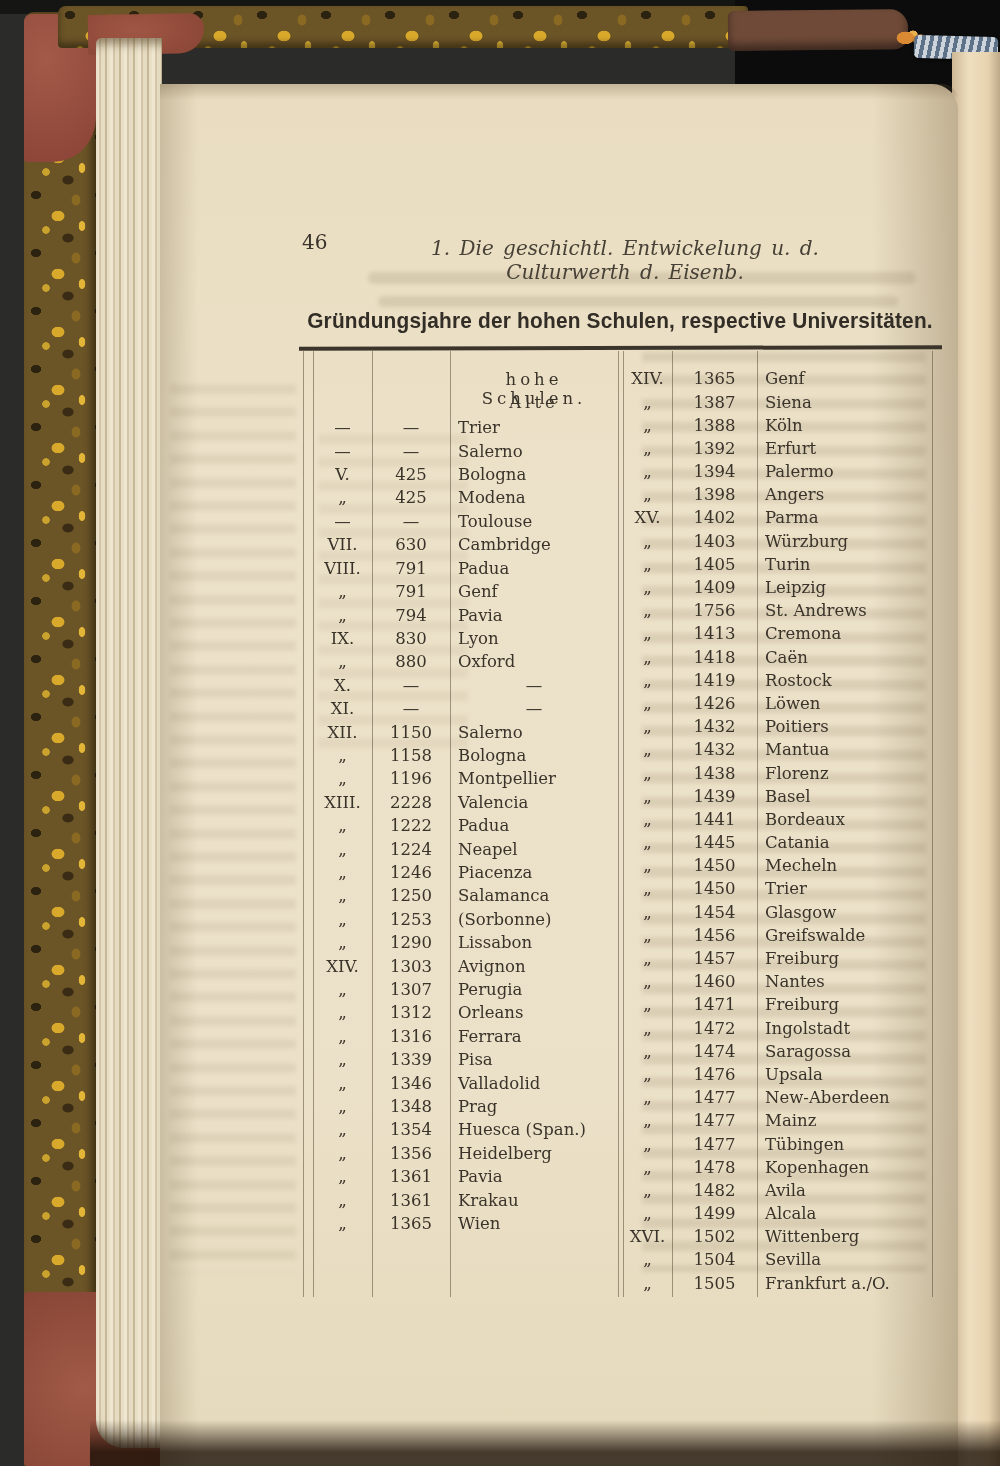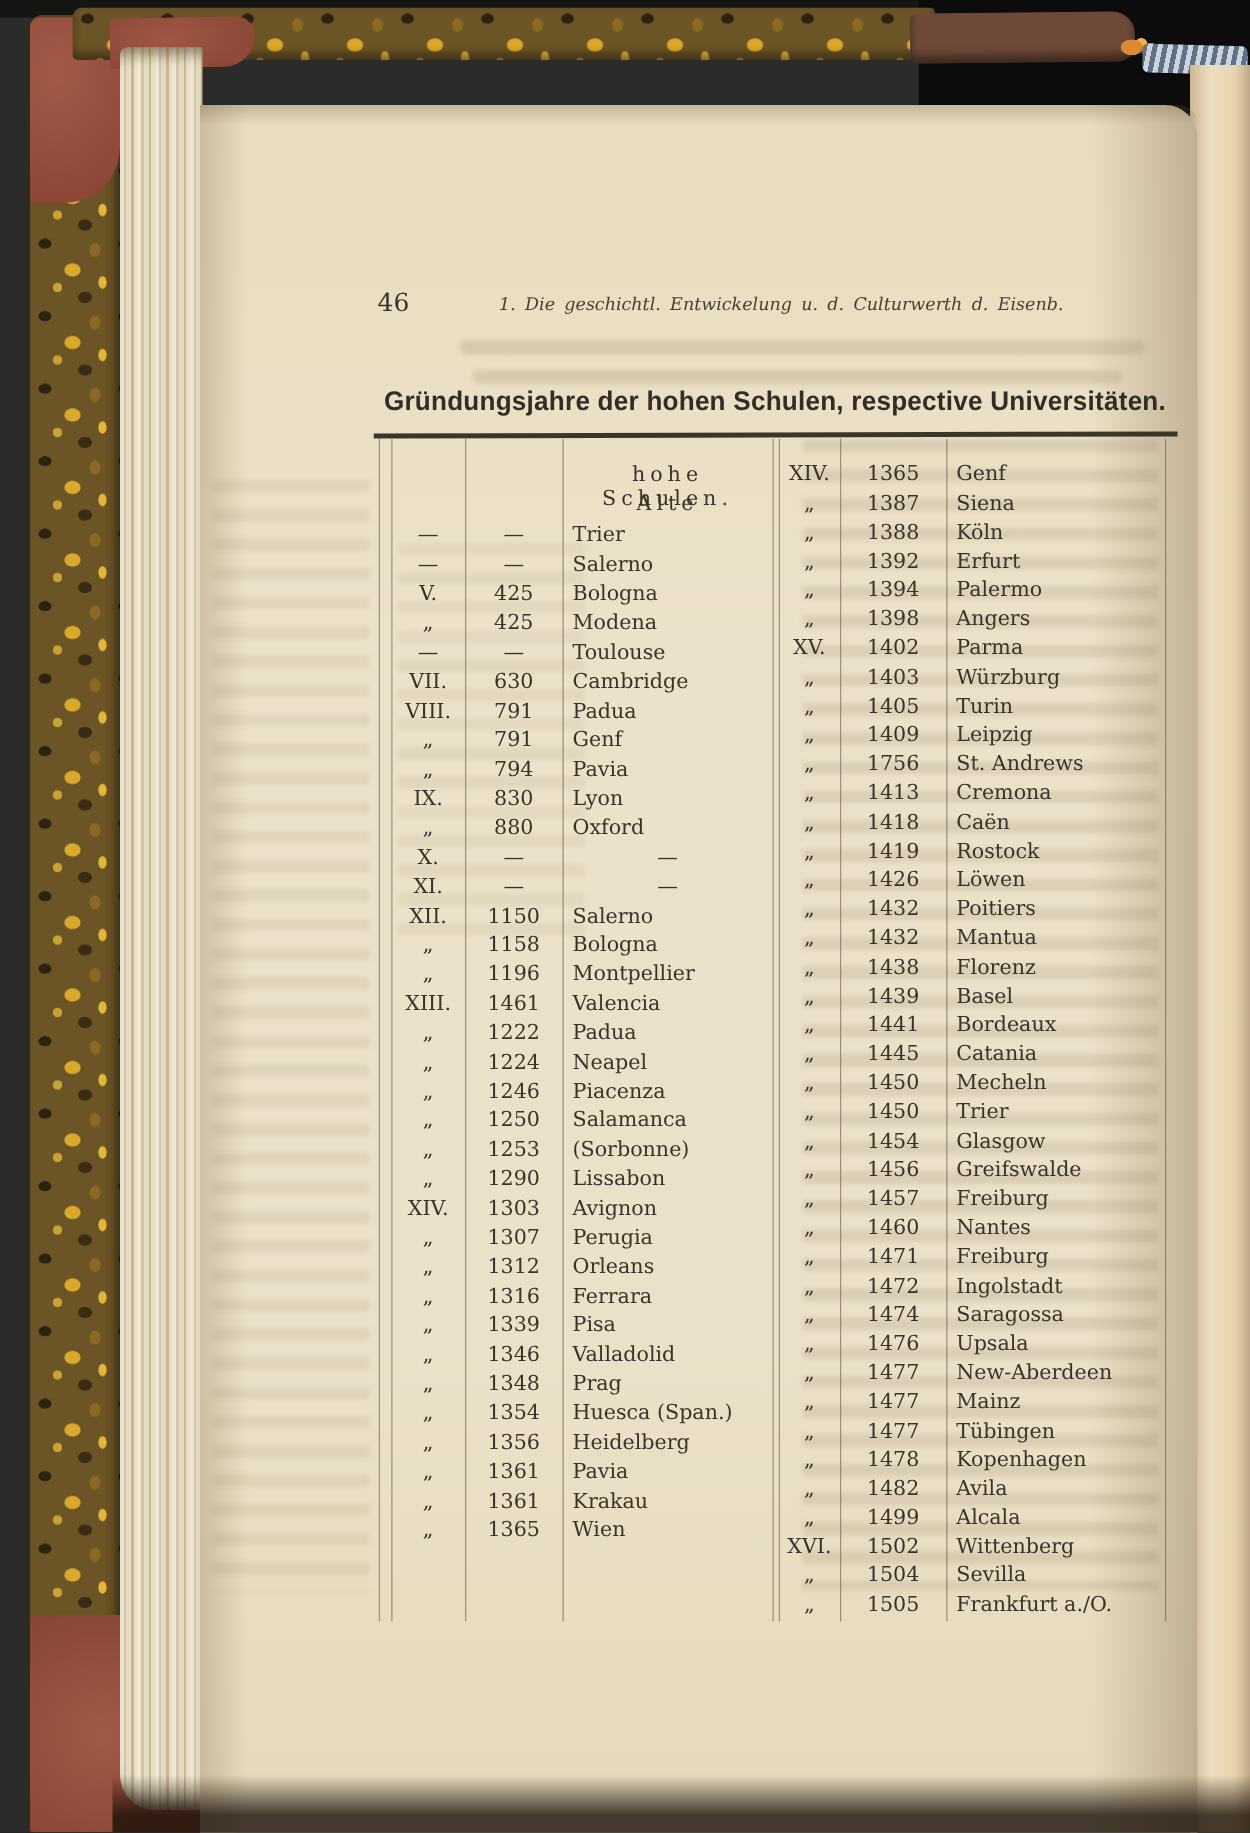--- a/index.html
+++ b/index.html
@@ -70,21 +70,21 @@
 
   
   .smudge{position:absolute;filter:blur(2px);pointer-events:none;}
   .sm-line{background:rgba(118,100,74,.17);border-radius:6px;}
   .sm-col{background:repeating-linear-gradient(180deg,
       rgba(118,100,74,.14) 0 10px,rgba(118,100,74,0) 10px 23.4px);}
 
   
   .pageno{position:absolute;left:142px;top:146px;font-size:20px;color:#3a342c;}
   .running-head{position:absolute;left:225px;top:152px;width:480px;text-align:center;
-    font-style:italic;font-size:14px;color:#464036;word-spacing:3px;}
+    font-style:italic;font-size:20px;color:#464036;word-spacing:3px;}
   .title{position:absolute;left:110px;top:225px;width:700px;text-align:center;
     font-family:"Liberation Sans",sans-serif;font-weight:bold;font-size:21.5px;
     color:#322d26;transform:scaleX(.97);letter-spacing:.2px;}
 
   .tbl{position:absolute;left:143px;top:262px;width:636px;height:951px;}
   .toprule{position:absolute;left:-4px;top:0;width:643px;height:4px;background:#3c352b;
     transform:rotate(-.15deg);}
   .vline{position:absolute;top:5px;height:946px;width:1px;background:rgba(92,80,60,.55);}
 
   .rows{position:absolute;}
@@ -230,21 +230,21 @@
             <span class="cell year">1158</span>
             <span class="cell name">Bologna</span>
           </div>
           <div class="trow">
             <span class="cell century">„</span>
             <span class="cell year">1196</span>
             <span class="cell name">Montpellier</span>
           </div>
           <div class="trow">
             <span class="cell century">XIII.</span>
-            <span class="cell year">1461</span>
+            <span class="cell year">2228</span>
             <span class="cell name">Valencia</span>
           </div>
           <div class="trow">
             <span class="cell century">„</span>
             <span class="cell year">1222</span>
             <span class="cell name">Padua</span>
           </div>
           <div class="trow">
             <span class="cell century">„</span>
             <span class="cell year">1224</span>

